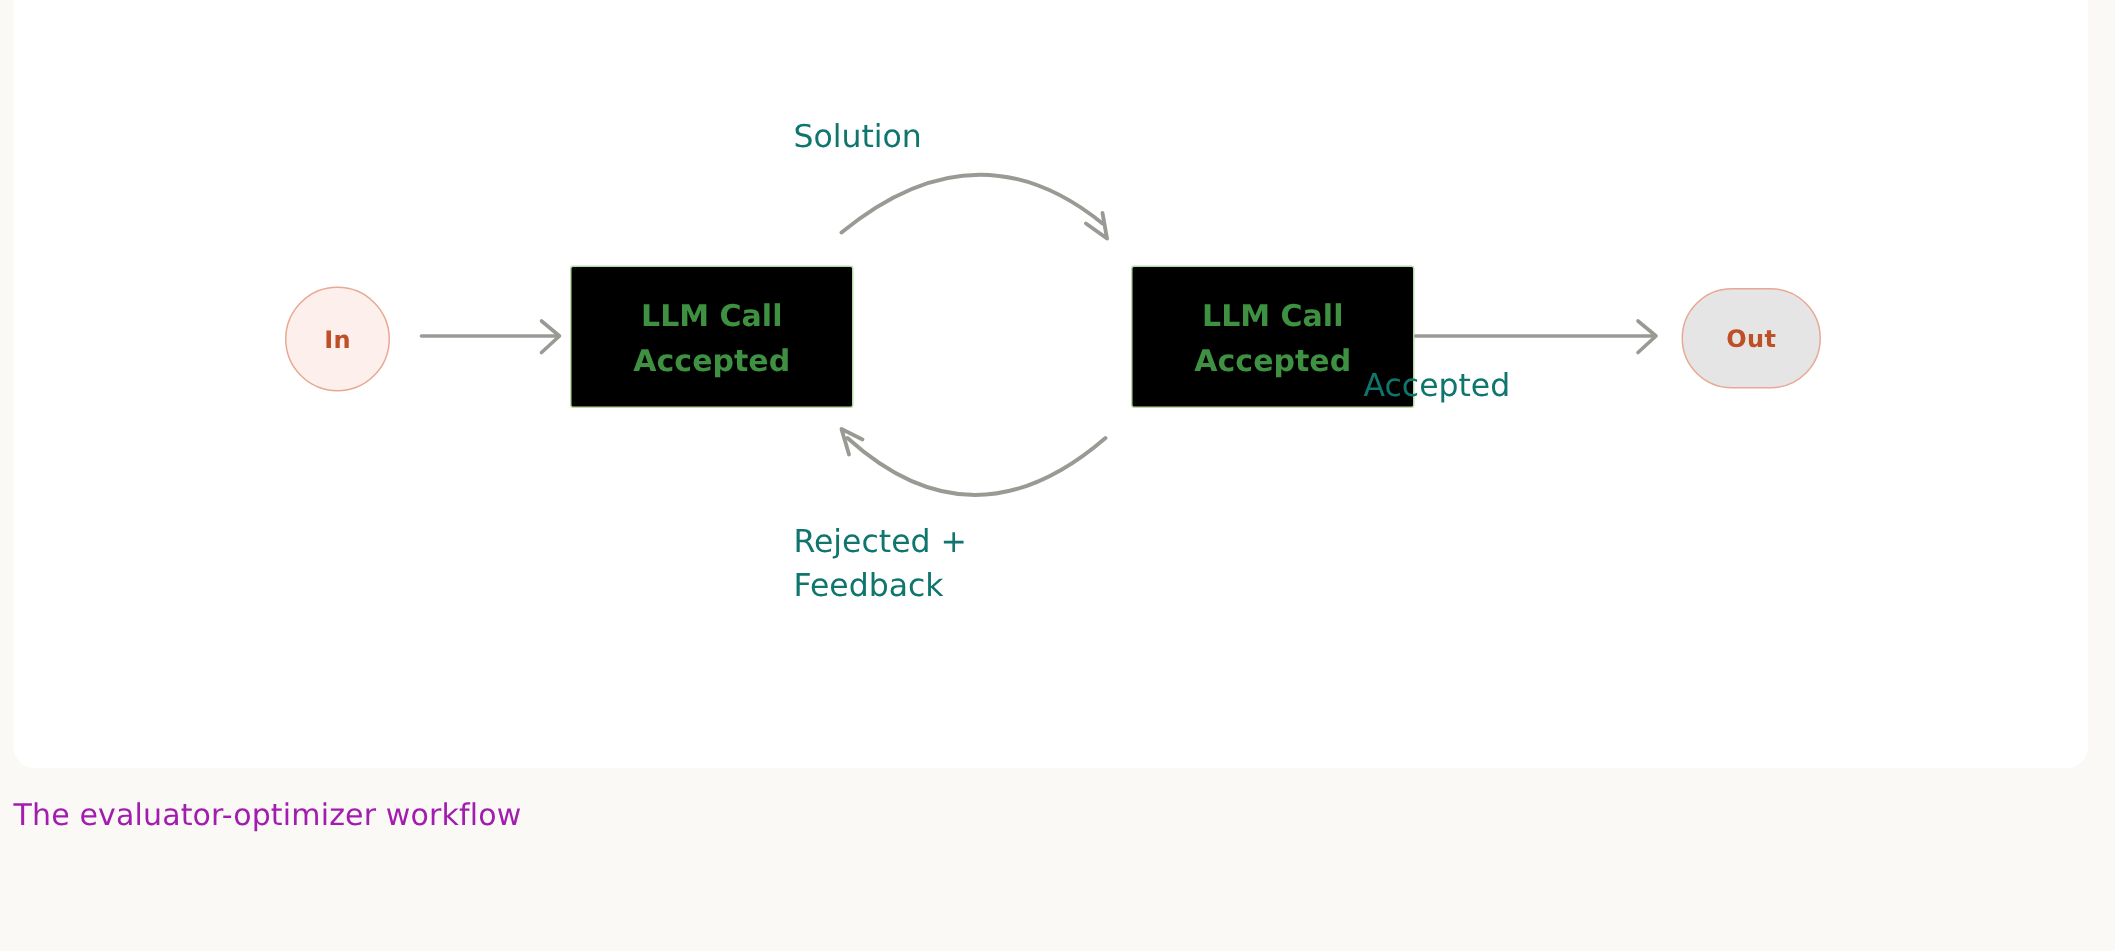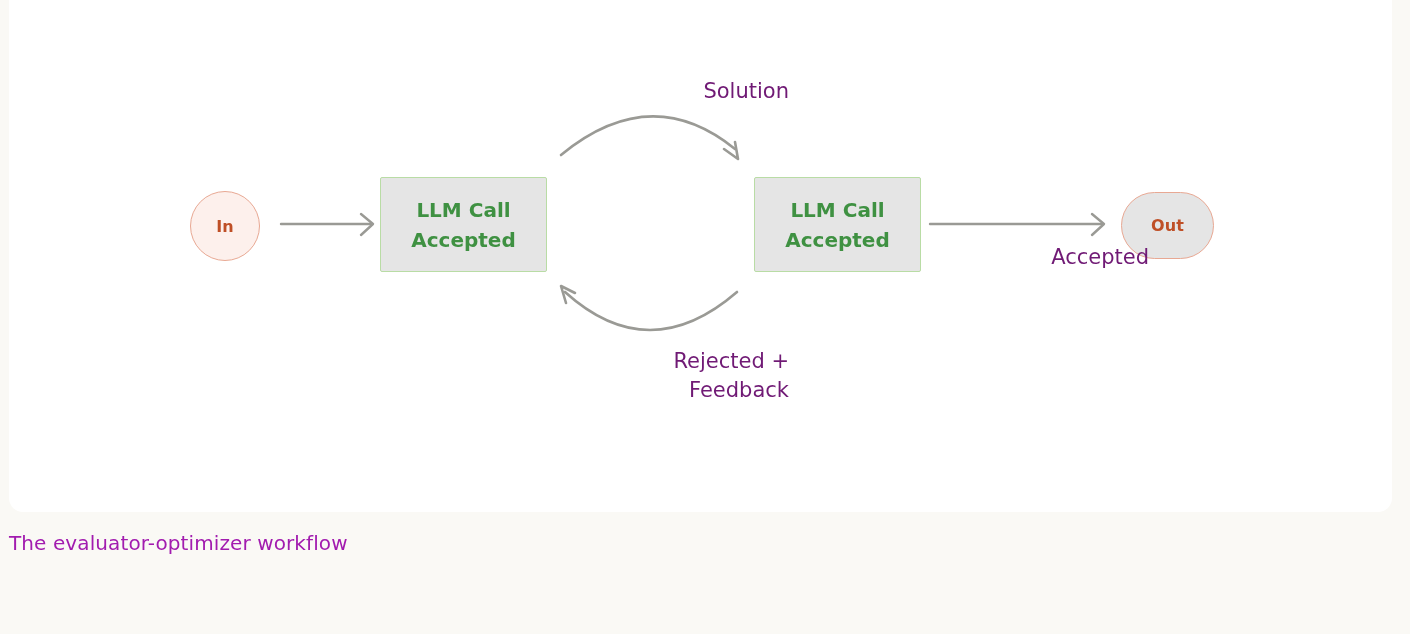--- a/index.html
+++ b/index.html
@@ -68,42 +68,42 @@
     border: 1.6px solid #e8a893;
   }
   .node-io-label {
     font-size: 16px;
     font-weight: 700;
     color: #bf4f26;
     letter-spacing: 0.2px;
   }
 
   .node-box {
-    width: 167px;
+    width: 189px;
     height: 95px;
-    background: #e5e5e5;
+    background: #000000;
     border: 1.7px solid #b9dca5;
     border-radius: 2px;
     flex-direction: column;
   }
   .node-generator { left: 371px; top: 191px; }
   .node-evaluator { left: 745px; top: 191px; }
 
   .node-box-label {
     font-size: 20px;
     font-weight: 700;
     color: #3f9142;
     line-height: 1.5;
   }
 
   
   .edge-label {
     position: absolute;
-    text-align: right;
-    color: #701a75;
+    text-align: left;
+    color: #0f766e;
     font-size: 21px;
     line-height: 1.38;
     white-space: pre-line;
   }
   .label-solution {
     left: 520px;
     top: 91px;
     width: 260px;
   }
   .label-rejected {

